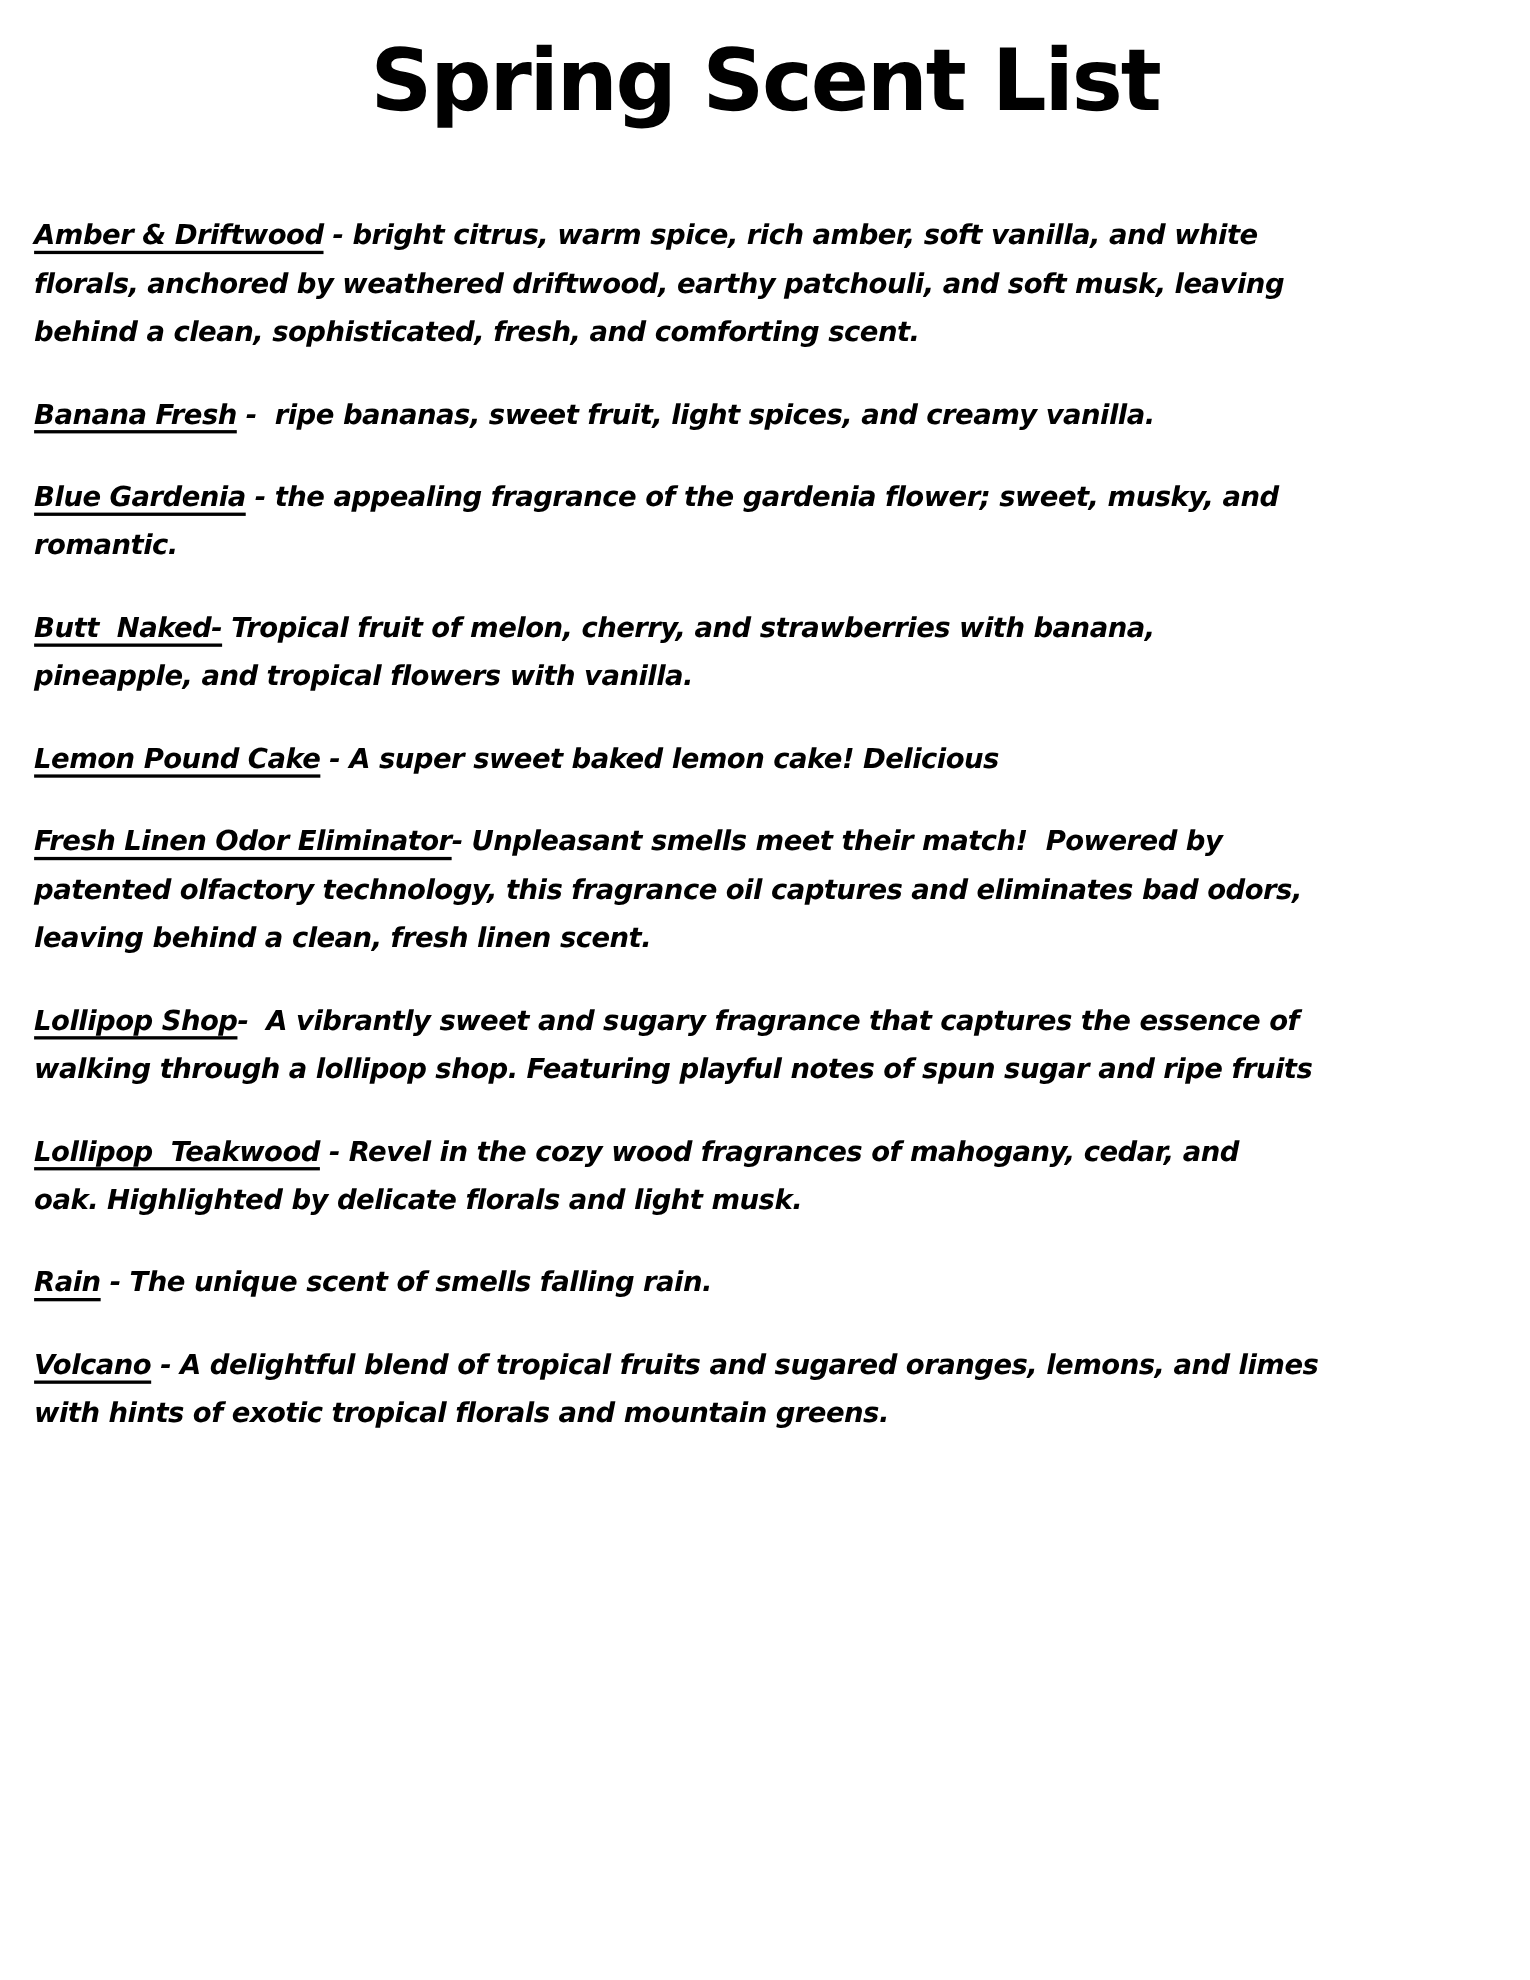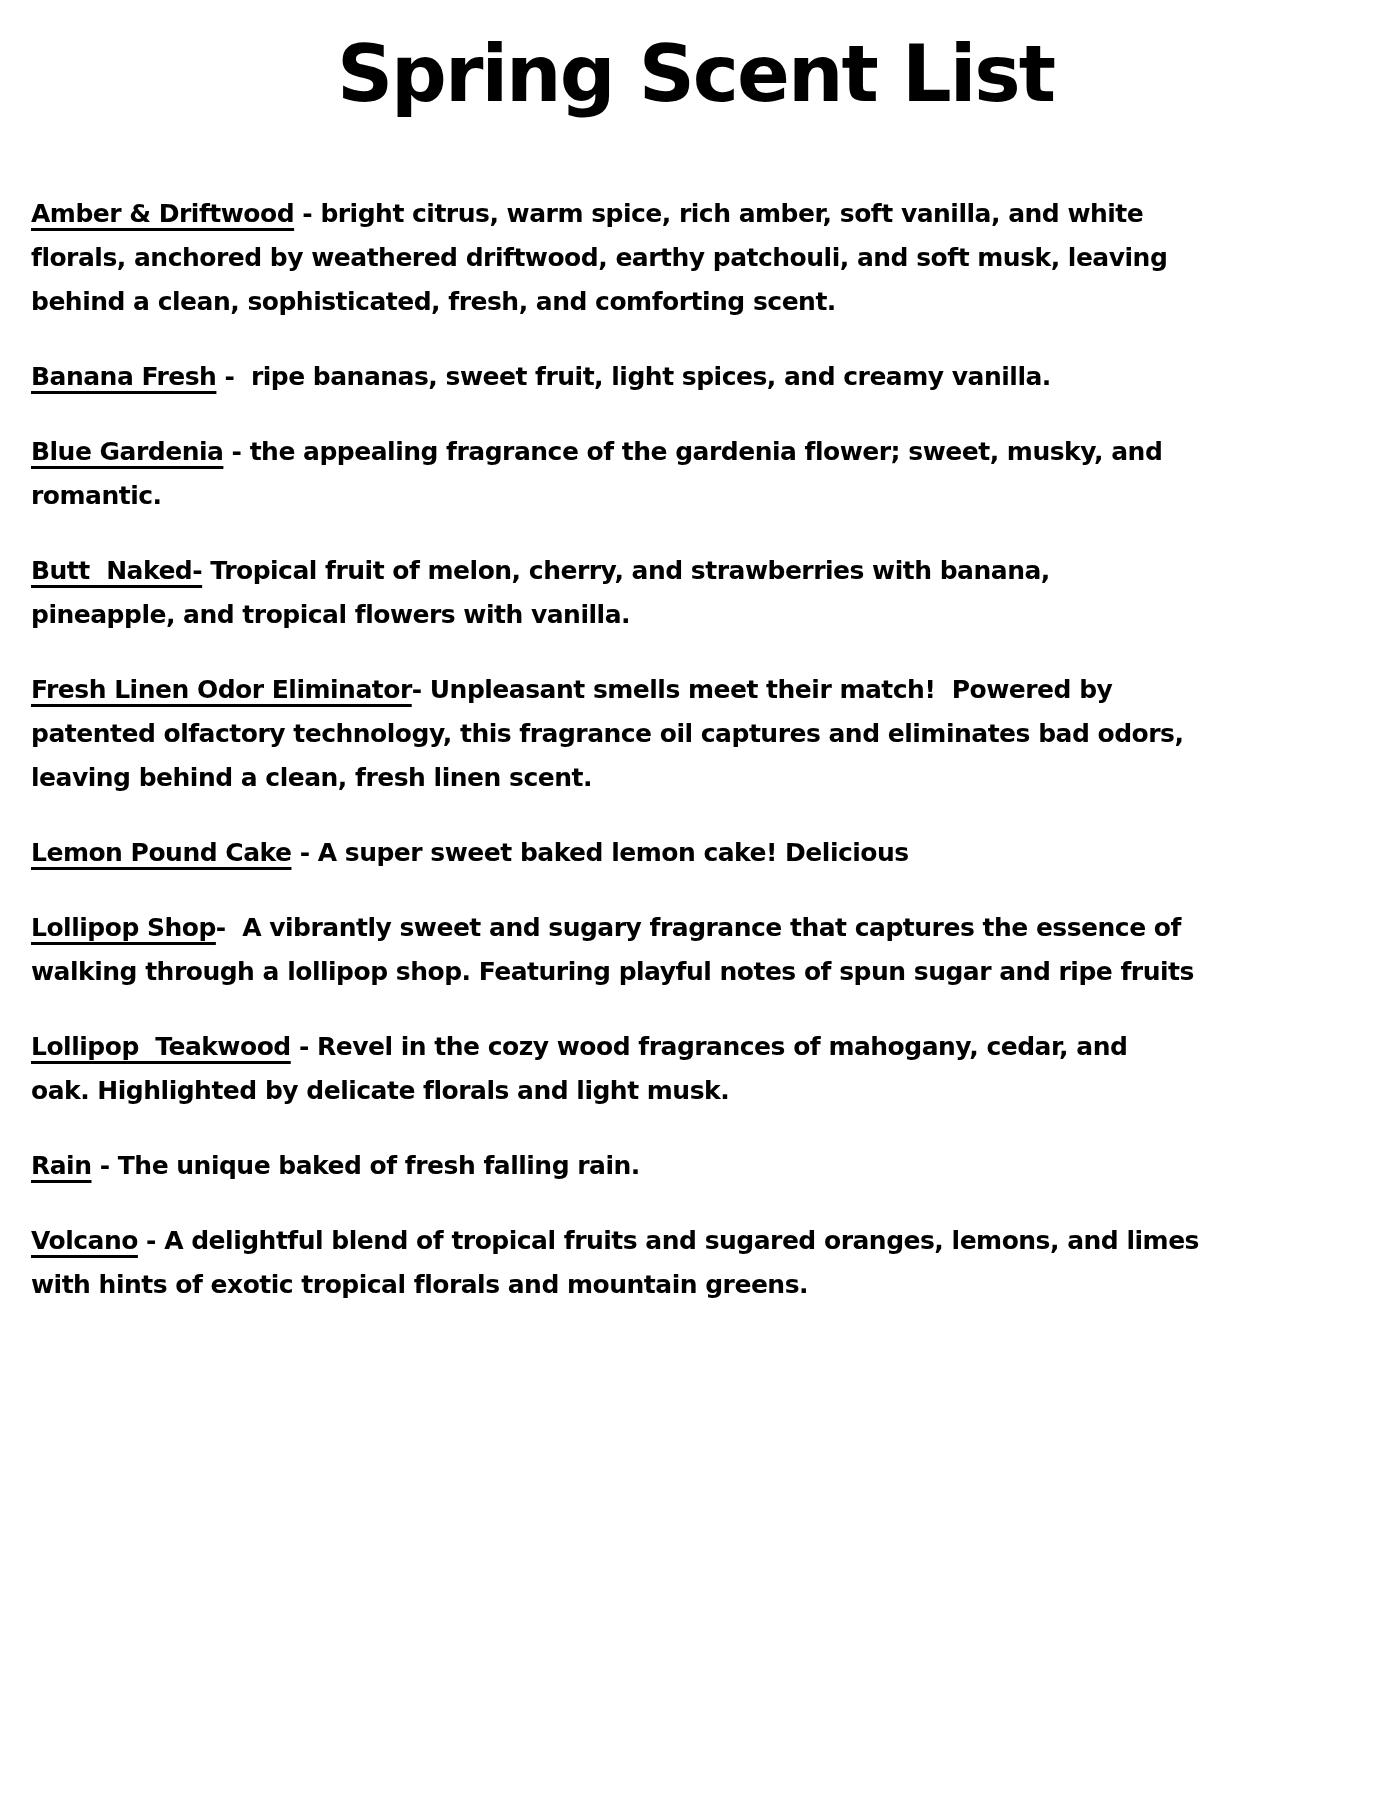--- a/index.html
+++ b/index.html
@@ -24,20 +24,21 @@
     margin: 28px 0 0 0;
     text-align: center;
     font-size: 78px;
     line-height: 92px;
     font-weight: bold;
     letter-spacing: -2px;
     color: var(--text-color);
   }
   .entries {
     margin: 72px 31px 0 31px;
+    font-style: italic;
   }
   .entry {
     margin: 0 0 31px 0;
     font-size: 25px;
     line-height: 44px;
     font-weight: bold;
     letter-spacing: -0.5px;
     white-space: pre-wrap;
     color: var(--text-color);
   }
@@ -60,32 +61,32 @@
 behind a clean, sophisticated, fresh, and comforting scent.</span></p>
 
   <p class="entry"><span class="scent-name">Banana Fresh</span><span class="scent-desc"> -  ripe bananas, sweet fruit, light spices, and creamy vanilla.</span></p>
 
   <p class="entry"><span class="scent-name">Blue Gardenia</span><span class="scent-desc"> - the appealing fragrance of the gardenia flower; sweet, musky, and
 romantic.</span></p>
 
   <p class="entry"><span class="scent-name">Butt  Naked-</span><span class="scent-desc"> Tropical fruit of melon, cherry, and strawberries with banana,
 pineapple, and tropical flowers with vanilla.</span></p>
 
+  <p class="entry"><span class="scent-name">Lemon Pound Cake</span><span class="scent-desc"> - A super sweet baked lemon cake! Delicious</span></p>
+
   <p class="entry"><span class="scent-name">Fresh Linen Odor Eliminator</span><span class="scent-desc">- Unpleasant smells meet their match!  Powered by
 patented olfactory technology, this fragrance oil captures and eliminates bad odors,
 leaving behind a clean, fresh linen scent.</span></p>
-
-  <p class="entry"><span class="scent-name">Lemon Pound Cake</span><span class="scent-desc"> - A super sweet baked lemon cake! Delicious</span></p>
 
   <p class="entry"><span class="scent-name">Lollipop Shop</span><span class="scent-desc">-  A vibrantly sweet and sugary fragrance that captures the essence of
 walking through a lollipop shop. Featuring playful notes of spun sugar and ripe fruits</span></p>
 
   <p class="entry"><span class="scent-name">Lollipop  Teakwood</span><span class="scent-desc"> - Revel in the cozy wood fragrances of mahogany, cedar, and
 oak. Highlighted by delicate florals and light musk.</span></p>
 
 
 
-  <p class="entry"><span class="scent-name">Rain</span><span class="scent-desc"> - The unique baked of fresh falling rain.</span></p>
+  <p class="entry"><span class="scent-name">Rain</span><span class="scent-desc"> - The unique scent of smells falling rain.</span></p>
 
   <p class="entry"><span class="scent-name">Volcano</span><span class="scent-desc"> - A delightful blend of tropical fruits and sugared oranges, lemons, and limes
 with hints of exotic tropical florals and mountain greens.</span></p>
 </div>
 </div>
 
 </body></html>

